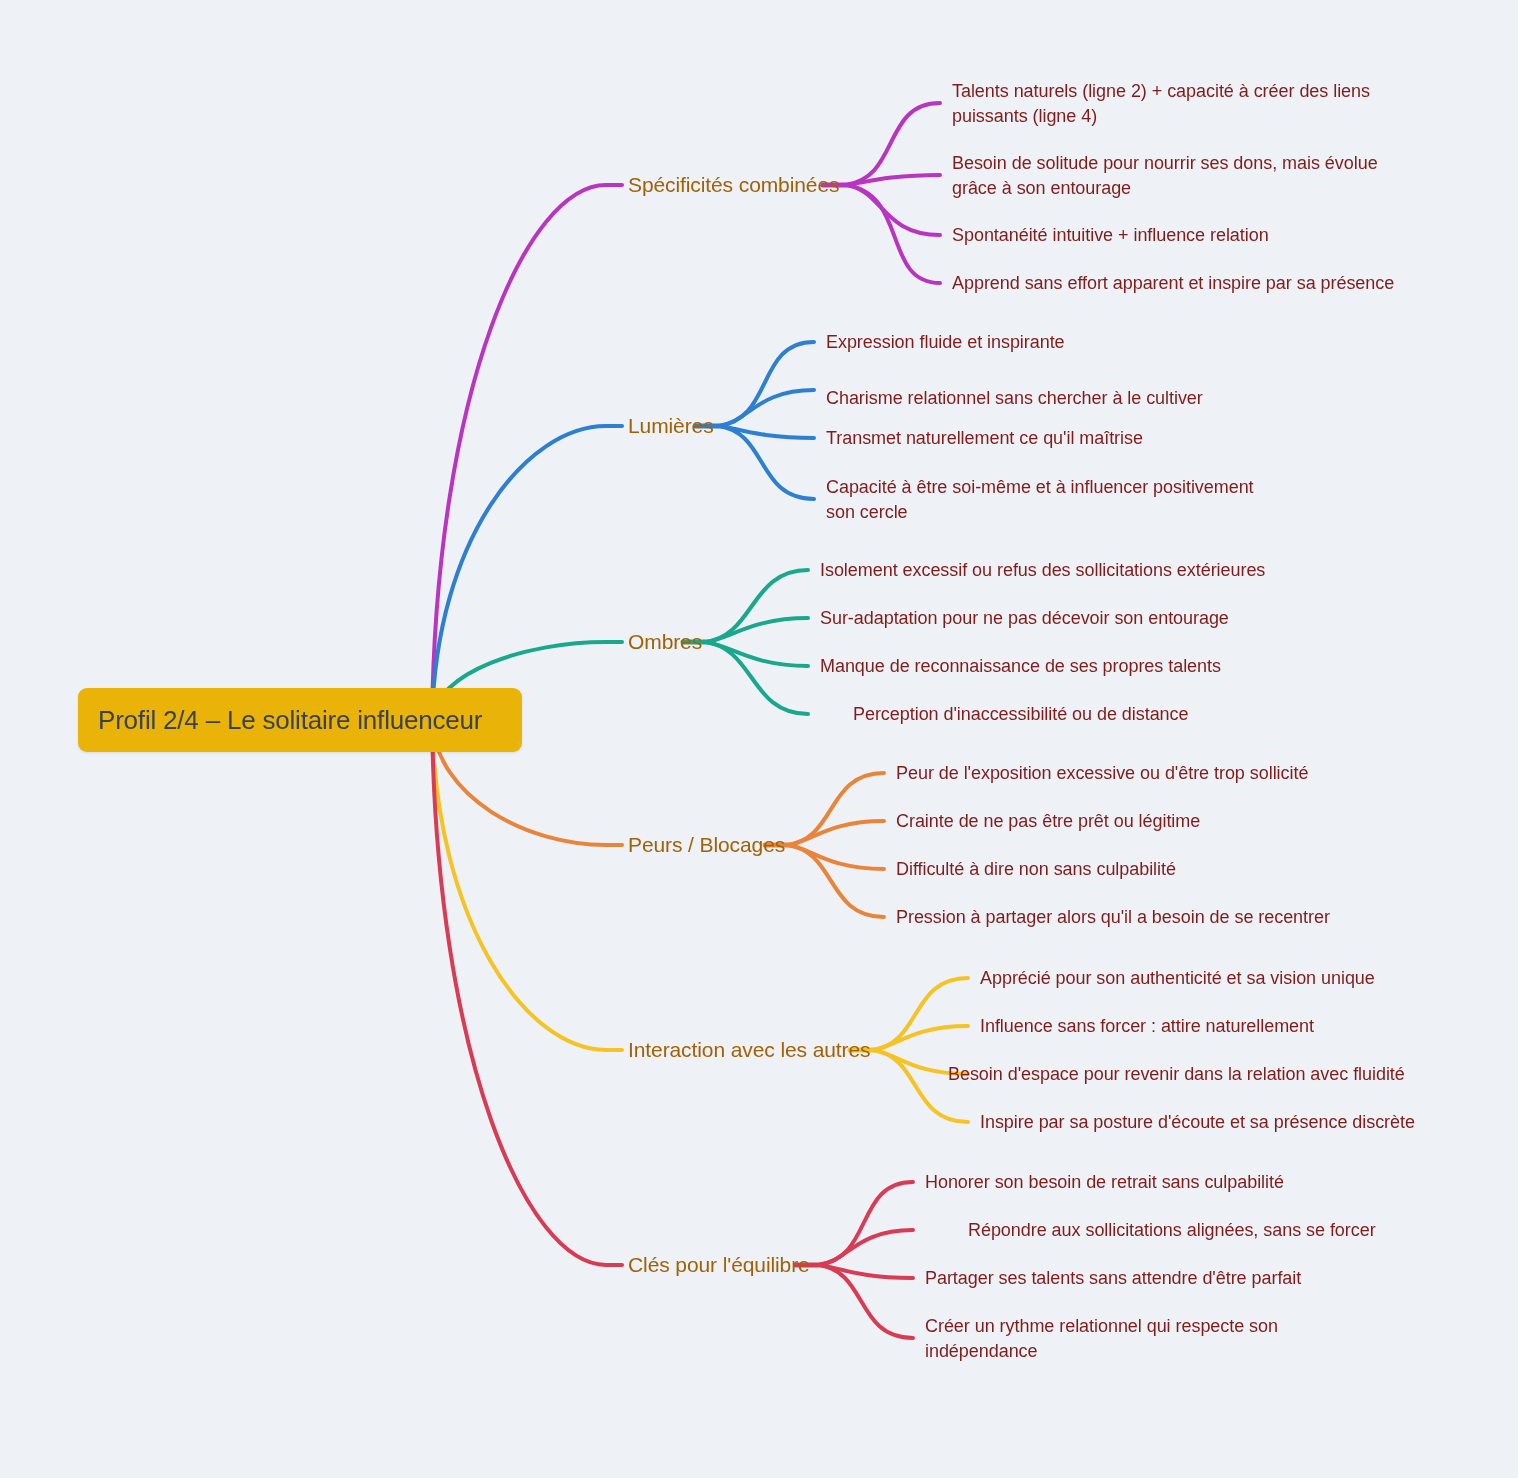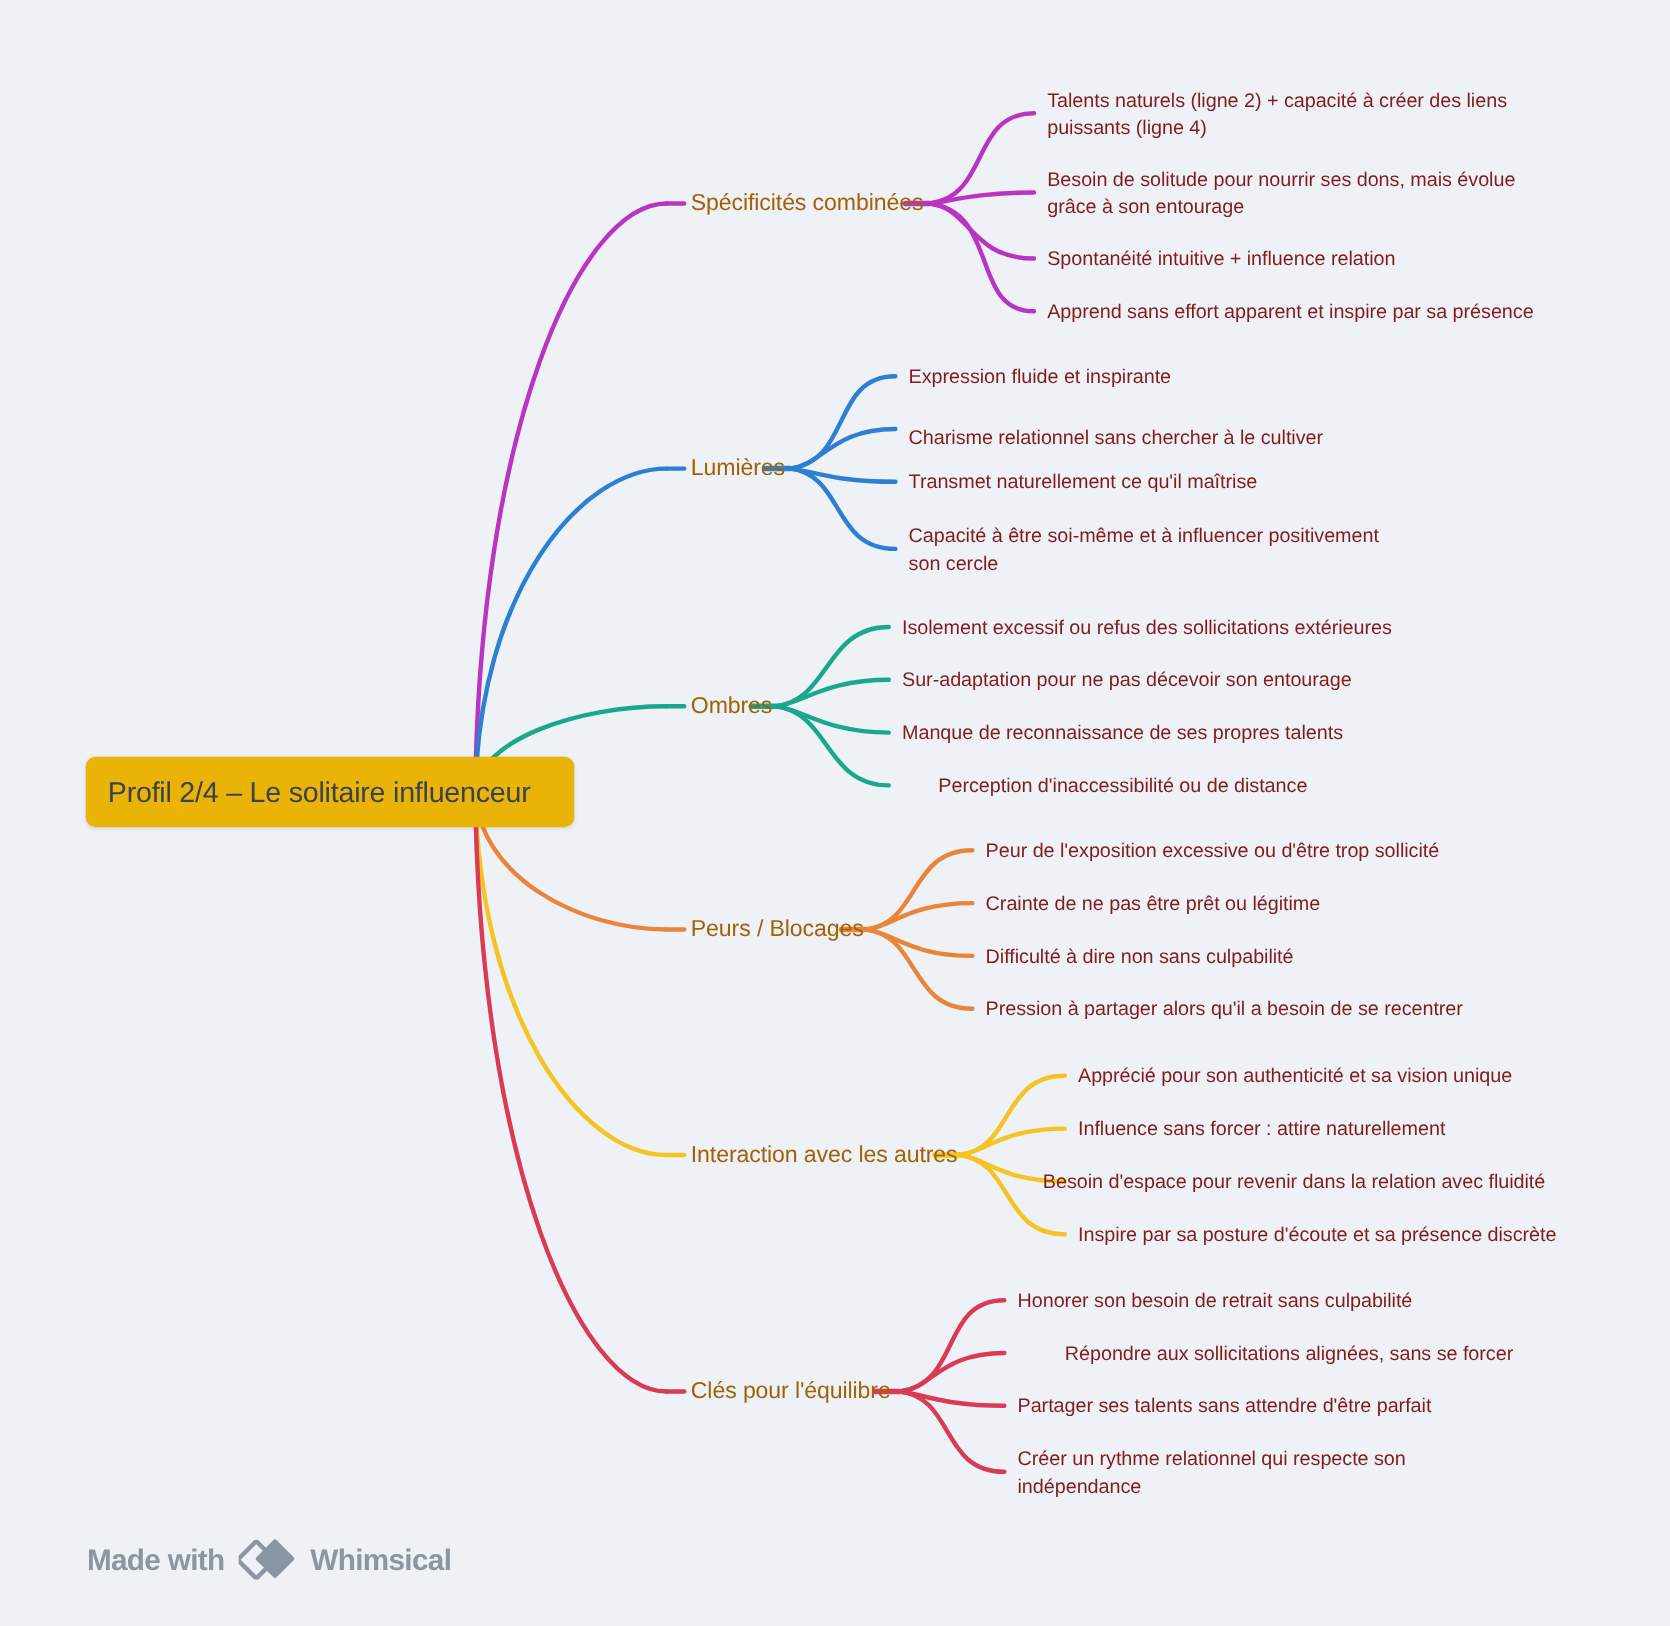--- a/index.html
+++ b/index.html
@@ -160,26 +160,14 @@
       <div class="leaf-label" style="left: 980px; top: 1014px; width: auto; white-space: nowrap;"><span>Influence sans forcer : attire naturellement</span></div>
       <div class="leaf-label" style="left: 948px; top: 1062px; width: auto; white-space: nowrap;"><span>Besoin d'espace pour revenir dans la relation avec fluidité</span></div>
       <div class="leaf-label" style="left: 980px; top: 1110px; width: auto; white-space: nowrap;"><span>Inspire par sa posture d'écoute et sa présence discrète</span></div>
       <div class="branch-label" style="left: 628px; top: 1265px;"><span>Clés pour l'équilibre</span></div>
       <div class="leaf-label" style="left: 925px; top: 1170px; width: auto; white-space: nowrap;"><span>Honorer son besoin de retrait sans culpabilité</span></div>
       <div class="leaf-label" style="left: 925px; top: 1218px; width: auto; white-space: nowrap; margin-left: 43px;"><span>Répondre aux sollicitations alignées, sans se forcer</span></div>
       <div class="leaf-label" style="left: 925px; top: 1266px; width: auto; white-space: nowrap;"><span>Partager ses talents sans attendre d'être parfait</span></div>
       <div class="leaf-label" style="left: 925px; top: 1314px; width: 430px; white-space: normal;"><span>Créer un rythme relationnel qui respecte son indépendance</span></div>
     </div>
 
-  <div class="footer">
-    <span class="footer-text">Made with</span>
-    <span>
-      <svg class="wm-logo" width="52" height="40" viewBox="0 0 52 40" xmlns="http://www.w3.org/2000/svg">
-        <g transform="translate(2,2)">
-          <rect x="2" y="6" width="24" height="24" rx="2" transform="rotate(-45 14 18)" fill="none" stroke="#8b96a4" stroke-width="4"></rect>
-          <rect x="18" y="4" width="26" height="26" rx="2" transform="rotate(-45 31 17)" fill="#8b96a4"></rect>
-        </g>
-      </svg>
-    </span>
-    <span class="footer-text">Whimsical</span>
-  </div>
 
 </div>
 
 </body></html>

